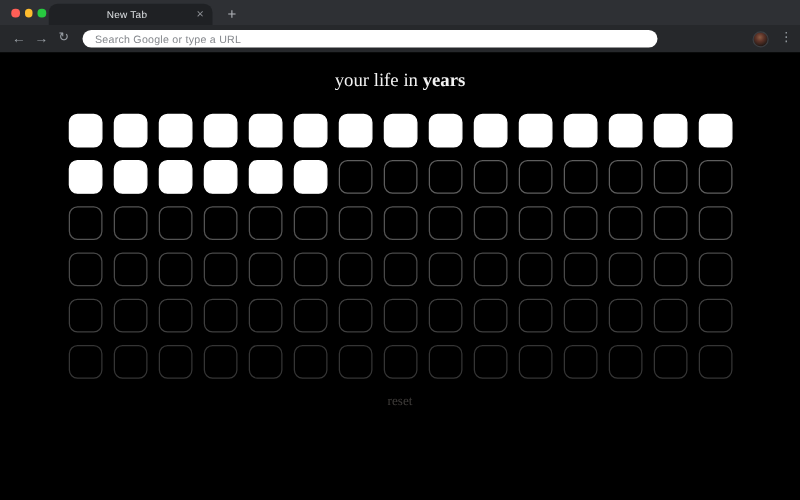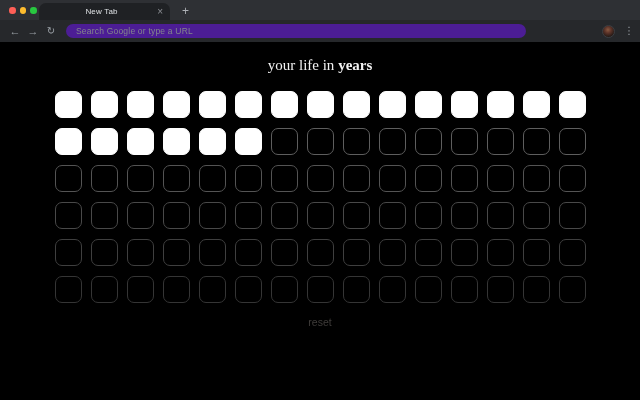--- a/index.html
+++ b/index.html
@@ -33,21 +33,21 @@
     height: 22px; background: #26282b;
     display: flex; align-items: center; padding: 0 6px;
   }
   .nav-btn {
     color: #9aa0a6; font-size: 11px; width: 18px; text-align: center;
     line-height: 1;
   }
   .nav-reload { font-size: 10px; }
   .omnibox {
     flex: 1; height: 14px; margin-left: 6px; margin-right: 10px;
-    background: #4c1d95; border-radius: 8px;
+    background: #ffffff; border-radius: 8px;
     display: flex; align-items: center; padding: 0 10px;
     max-width: 460px;
   }
   .omnibox-text { font-size: 8.5px; color: #84878c; letter-spacing: .2px; }
   .toolbar-right { display: flex; align-items: center; gap: 9px; margin-left: auto; }
   .avatar {
     width: 13px; height: 13px; border-radius: 50%;
     background: radial-gradient(circle at 45% 35%, #8a5a42 0%, #5c3328 35%, #241a16 75%, #17141a 100%);
     border: .5px solid #3c3e42;
   }
@@ -72,21 +72,21 @@
   .cell.filled { background: #fff; border: 1px solid #fff; }
   .cell.empty  { background: transparent; border: 1px solid #5e5e5e; }
   
   .cell.empty:nth-child(n+31):nth-child(-n+45) { border-color: #545454; }
   .cell.empty:nth-child(n+46):nth-child(-n+60) { border-color: #494949; }
   .cell.empty:nth-child(n+61):nth-child(-n+75) { border-color: #3f3f3f; }
   .cell.empty:nth-child(n+76)                  { border-color: #353535; }
 
   .reset-btn {
     margin-top: 13px;
-    font-family: Liberation Sans, sans-serif;
+    font-family: Liberation Serif, serif;
     font-size: 10.5px; color: #3f3c3a;
     background: none; border: none; cursor: pointer;
   }
 </style>
 </head>
 <body>
 
 <div class="tabstrip">
   <div class="traffic-lights">
     <span class="light" style="background:#ff5f57"></span>

